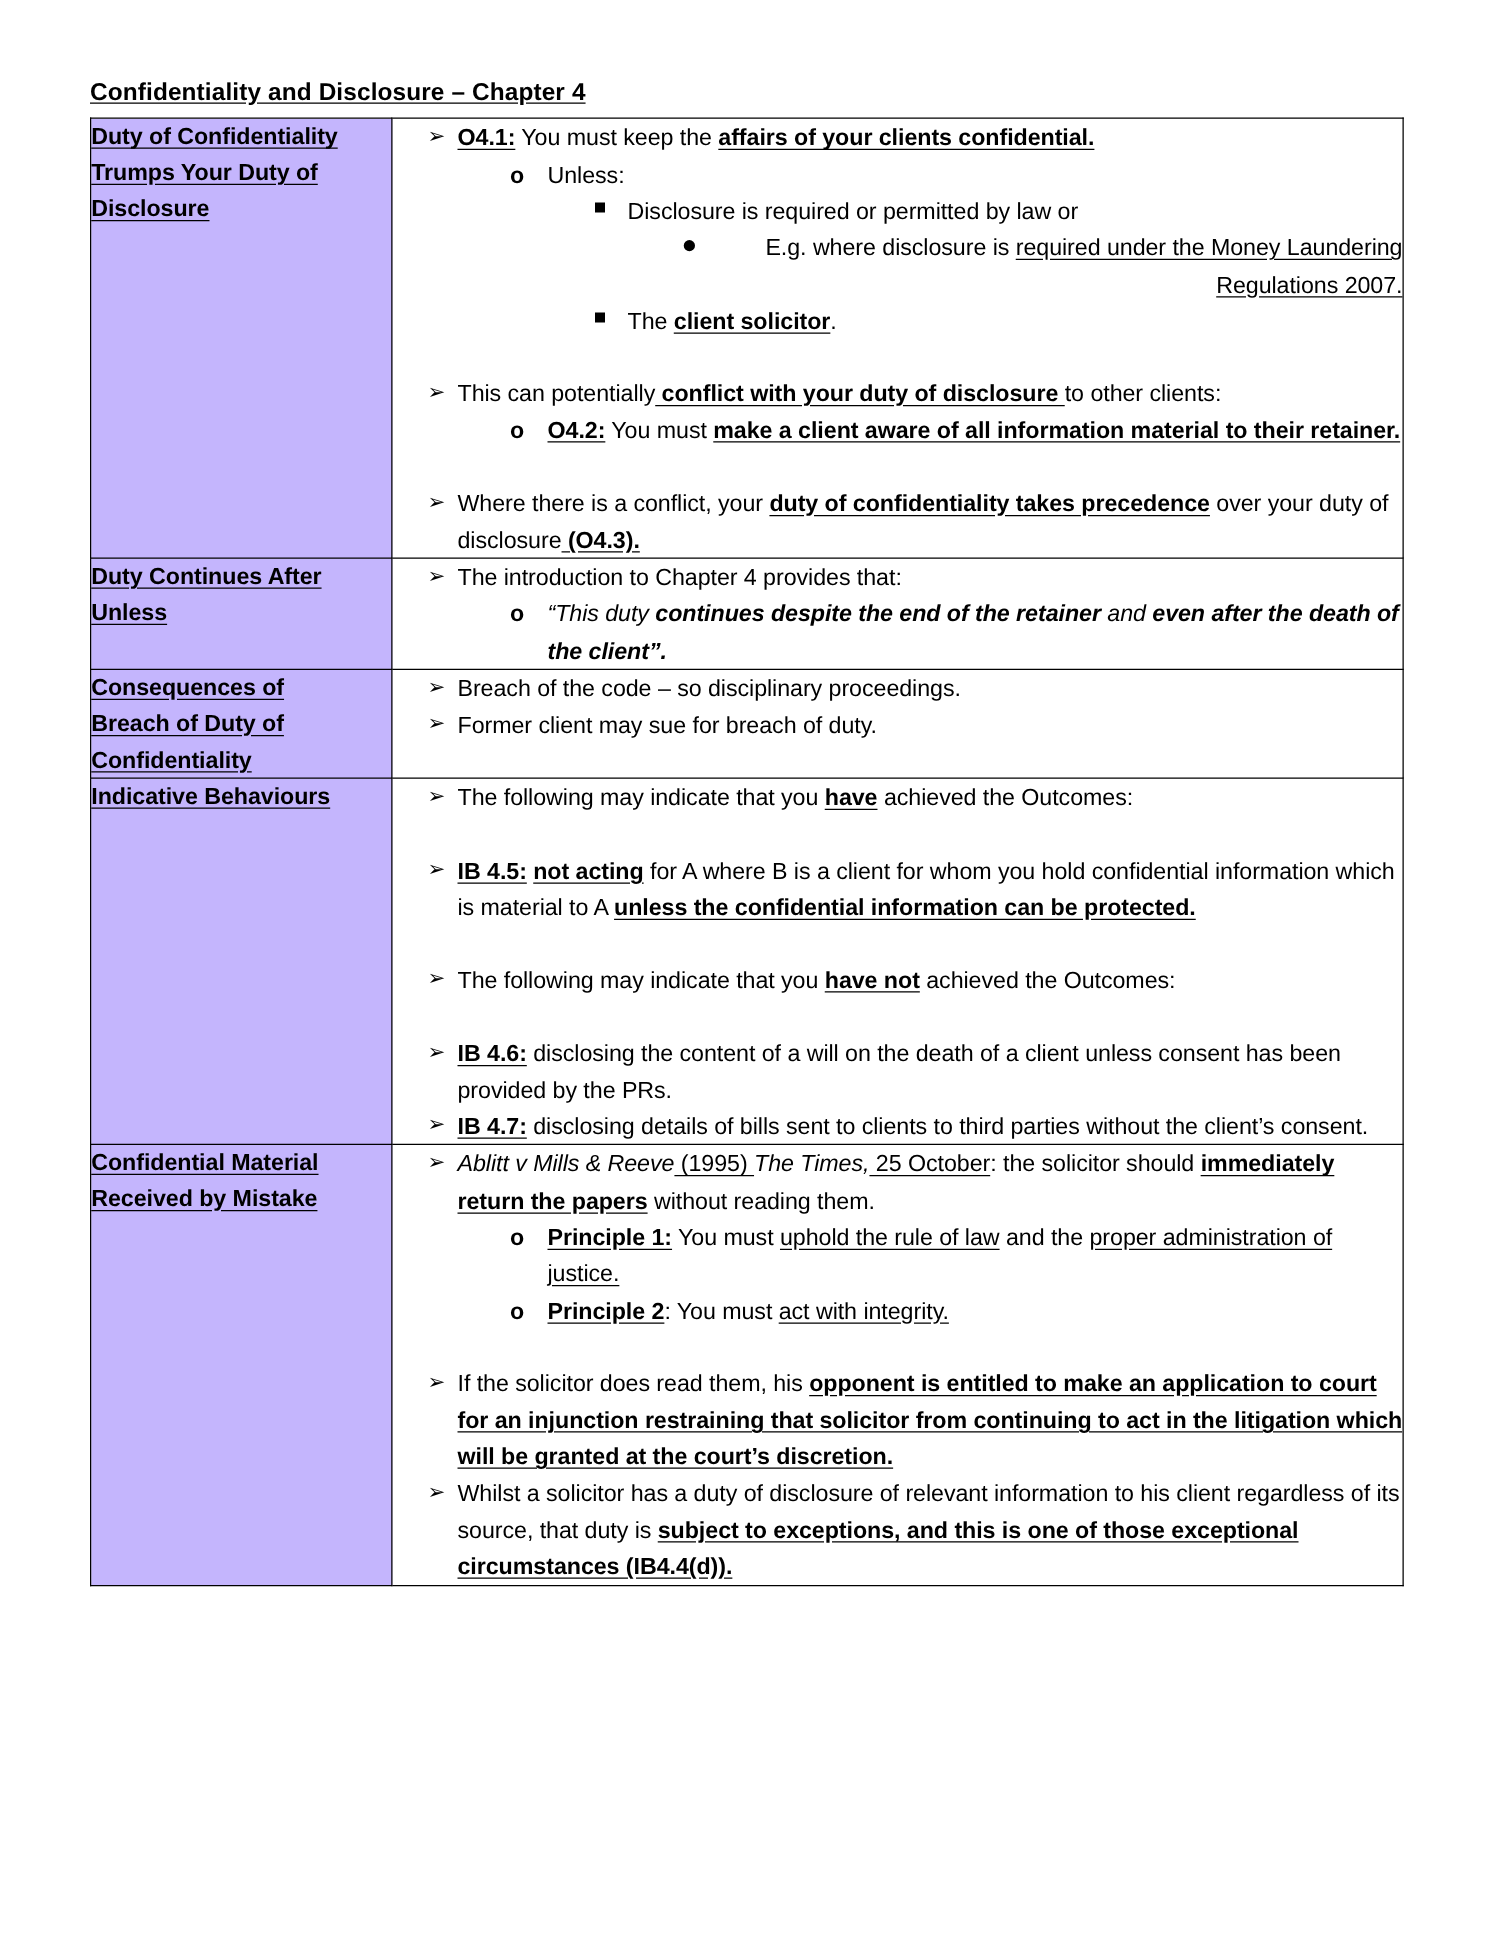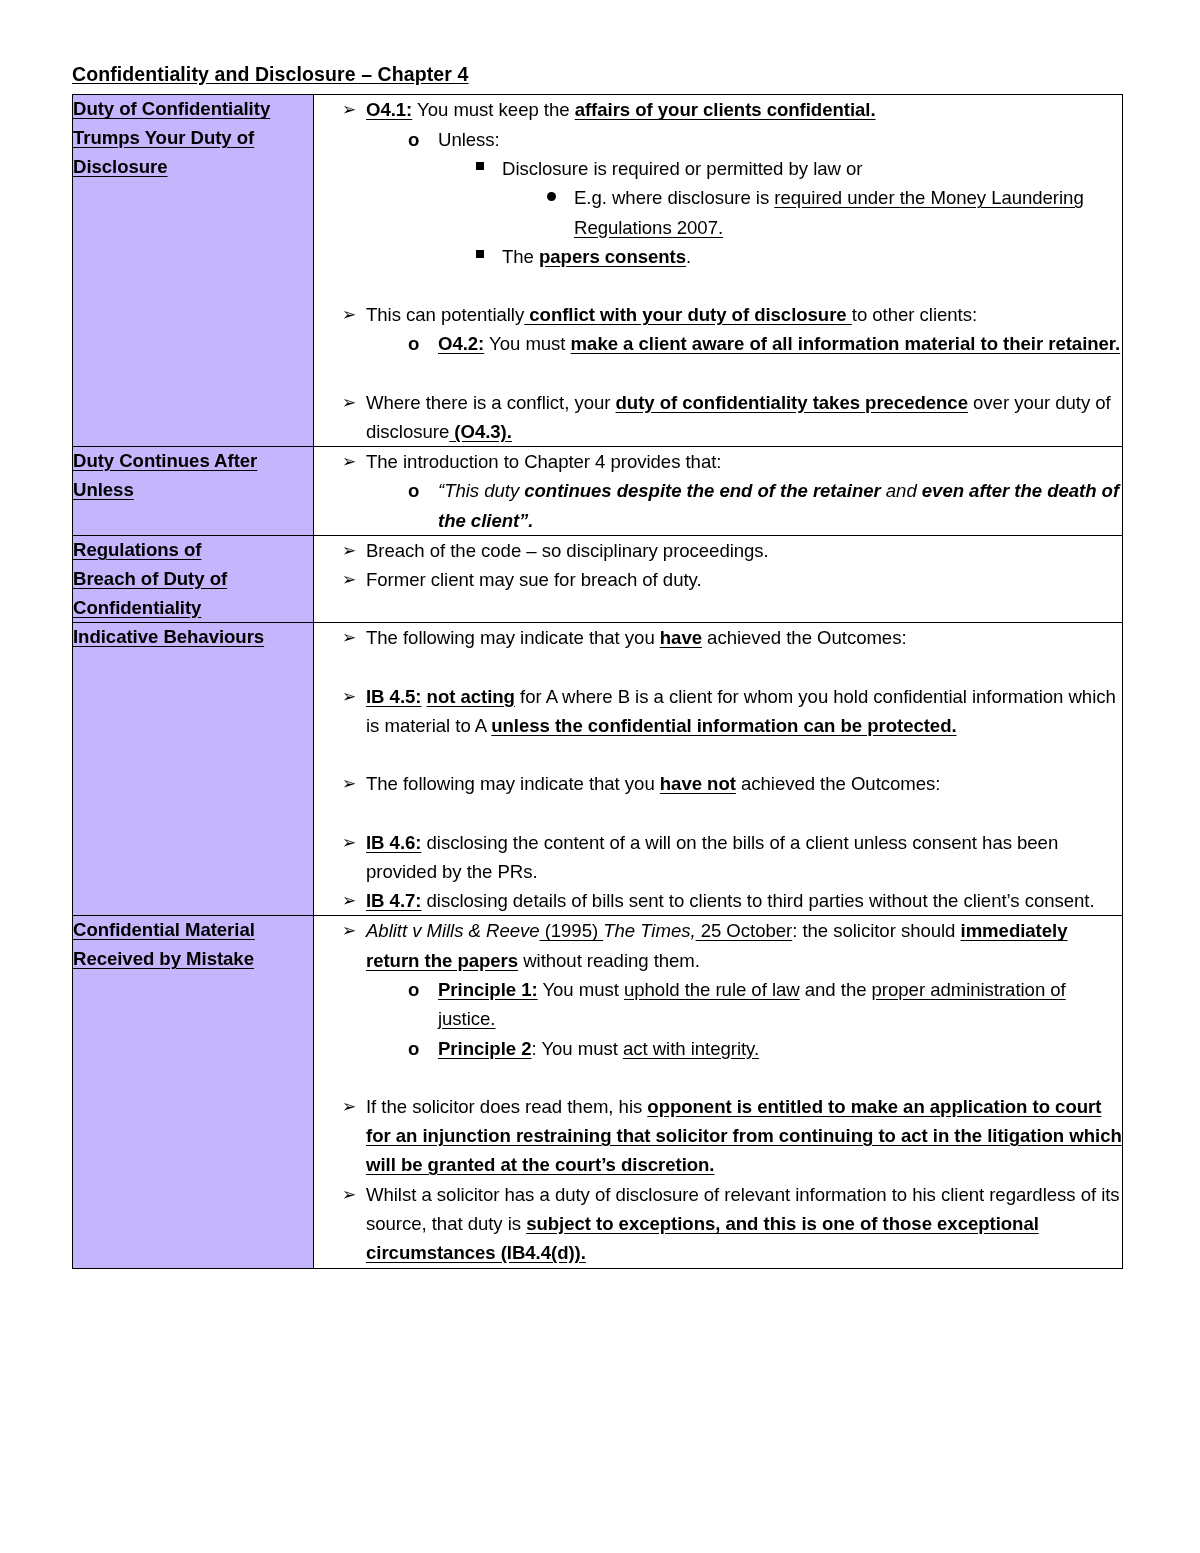--- a/index.html
+++ b/index.html
@@ -111,20 +111,21 @@
     top: 8px;
     width: 8px;
     height: 8px;
     background: #000;
     display: block;
   }
   
   li.l4 {
     padding-left: 44px;
     margin-left: 216px;
+    text-align: right;
   }
   li.l4 > .bul {
     position: absolute;
     left: 17px;
     top: 9px;
     width: 9px;
     height: 9px;
     border-radius: 50%;
     background: #000;
     display: block;
@@ -148,59 +149,59 @@
         <tr>
           <td class="cat">
             <div class="cat-title"><span class="u">Duty of Confidentiality </span><br><span class="u">Trumps Your Duty of </span><br><span class="u">Disclosure</span></div>
           </td>
           <td class="body">
             <ul class="lv">
               <li class="l1"><span class="bul">➢</span><span><span class="bu">O4.1:</span><span> You must keep the </span><span class="bu">affairs of your clients confidential.</span></span></li>
               <li class="l2"><span class="bul">o</span><span><span>Unless:</span></span></li>
               <li class="l3"><span class="bul"></span><span><span>Disclosure is required or permitted by law or</span></span></li>
               <li class="l4"><span class="bul"></span><span><span>E.g. where disclosure is </span><span class="u">required under the Money Laundering Regulations 2007.</span></span></li>
-              <li class="l3"><span class="bul"></span><span><span>The </span><span class="bu">papers consents</span><span>.</span></span></li>
+              <li class="l3"><span class="bul"></span><span><span>The </span><span class="bu">client solicitor</span><span>.</span></span></li>
               <li class="l1 sp-before"><span class="bul">➢</span><span><span>This can potentially</span><span class="bu"> conflict with your duty of disclosure </span><span>to other clients:</span></span></li>
               <li class="l2"><span class="bul">o</span><span><span class="bu">O4.2:</span><span> You must </span><span class="bu">make a client aware of all information material to their retainer.</span></span></li>
               <li class="l1 sp-before"><span class="bul">➢</span><span><span>Where there is a conflict, your </span><span class="bu">duty of confidentiality takes precedence</span><span> over your duty of disclosure</span><span class="bu"> (O4.3).</span></span></li>
             </ul>
           </td>
         </tr>
         <tr>
           <td class="cat">
             <div class="cat-title"><span class="u">Duty Continues After </span><br><span class="u">Unless</span></div>
           </td>
           <td class="body">
             <ul class="lv">
               <li class="l1"><span class="bul">➢</span><span><span>The introduction to Chapter 4 provides that:</span></span></li>
               <li class="l2"><span class="bul">o</span><span><span class="i">“This duty </span><span class="biu">continues despite the end of the retainer</span><span class="i"> and </span><span class="biu">even after the death of the client”.</span></span></li>
             </ul>
           </td>
         </tr>
         <tr>
           <td class="cat">
-            <div class="cat-title"><span class="u">Regulations of </span><br><span class="u">Breach of Duty of </span><br><span class="u">Confidentiality</span></div>
+            <div class="cat-title"><span class="u">Consequences of </span><br><span class="u">Breach of Duty of </span><br><span class="u">Confidentiality</span></div>
           </td>
           <td class="body">
             <ul class="lv">
               <li class="l1"><span class="bul">➢</span><span><span>Breach of the code – so disciplinary proceedings.</span></span></li>
               <li class="l1"><span class="bul">➢</span><span><span>Former client may sue for breach of duty.</span></span></li>
             </ul>
           </td>
         </tr>
         <tr>
           <td class="cat">
             <div class="cat-title"><span class="u">Indicative Behaviours</span></div>
           </td>
           <td class="body">
             <ul class="lv">
               <li class="l1"><span class="bul">➢</span><span><span>The following may indicate that you </span><span class="bu">have</span><span> achieved the Outcomes:</span></span></li>
               <li class="l1 sp-before"><span class="bul">➢</span><span><span class="bu">IB 4.5:</span><span> </span><span class="bu">not acting</span><span> for A where B is a client for whom you hold confidential information which is material to A </span><span class="bu">unless the confidential information can be protected.</span></span></li>
               <li class="l1 sp-before"><span class="bul">➢</span><span><span>The following may indicate that you </span><span class="bu">have not</span><span> achieved the Outcomes:</span></span></li>
-              <li class="l1 sp-before"><span class="bul">➢</span><span><span class="bu">IB 4.6:</span><span> disclosing the content of a will on the bills of a client unless consent has been provided by the PRs.</span></span></li>
+              <li class="l1 sp-before"><span class="bul">➢</span><span><span class="bu">IB 4.6:</span><span> disclosing the content of a will on the death of a client unless consent has been provided by the PRs.</span></span></li>
               <li class="l1"><span class="bul">➢</span><span><span class="bu">IB 4.7:</span><span> disclosing details of bills sent to clients to third parties without the client’s consent.</span></span></li>
             </ul>
           </td>
         </tr>
         <tr>
           <td class="cat">
             <div class="cat-title"><span class="u">Confidential Material </span><br><span class="u">Received by Mistake</span></div>
           </td>
           <td class="body">
             <ul class="lv">

